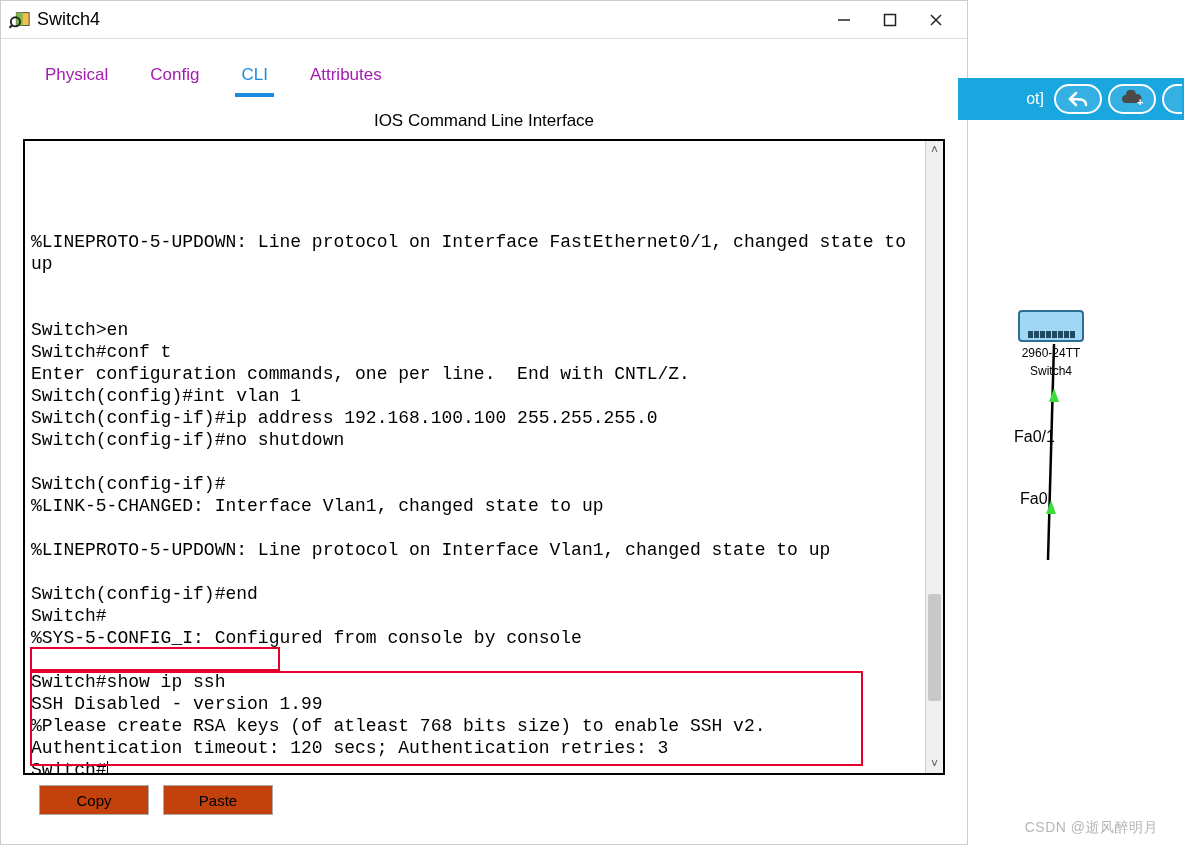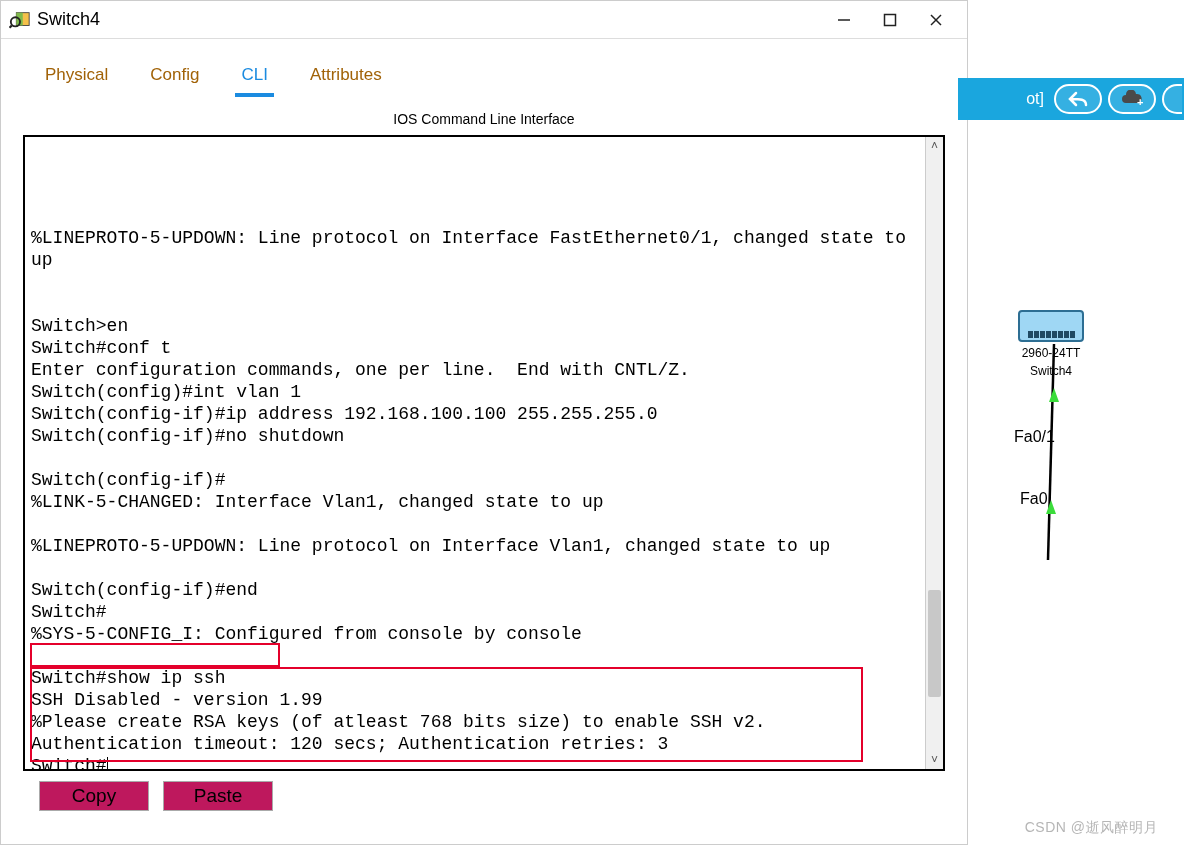--- a/index.html
+++ b/index.html
@@ -49,36 +49,36 @@
     display: flex;
     gap: 18px;
     padding: 2px 0 0 10px;
     font-size: 17px;
     height: 40px;
     align-items: center;
   }
   .tab {
     padding: 6px 12px 4px 12px;
     cursor: pointer;
-    color: #a16207;
+    color: #a21caf;
     position: relative;
   }
   .tab.active {
     color: #1b8be0;
   }
   .tab.active::after {
     content: '';
     position: absolute;
     left: 6px; right: 6px; bottom: -8px;
     height: 4px;
     background: #1b8be0;
   }
   .cli-header {
     text-align: center;
-    font-size: 14px;
+    font-size: 17px;
     margin: 18px 0 8px 0;
   }
   .terminal-wrap {
     border: 2.5px solid #000;
     height: 636px;
     position: relative;
     background: #fff;
     display: flex;
   }
   .terminal {
@@ -118,24 +118,24 @@
   }
   .bottom-row {
     display:flex;
     align-items:center;
     padding: 10px 2px 0 2px;
     font-size: 17px;
   }
   .bottom-row .hint { flex:1; }
   .btn {
     width: 110px; height: 30px;
-    background: #be185d;
+    background: #c2410c;
     border: 1px solid #aaa;
     margin-left: 14px;
-    font-size: 19px;
+    font-size: 15px;
     display:flex; align-items:center; justify-content:center;
     cursor:pointer;
   }
   
   .canvas {
     position:absolute;
     left: 968px; top:0;
     width: 216px; height: 845px;
     background: #fff;
   }

